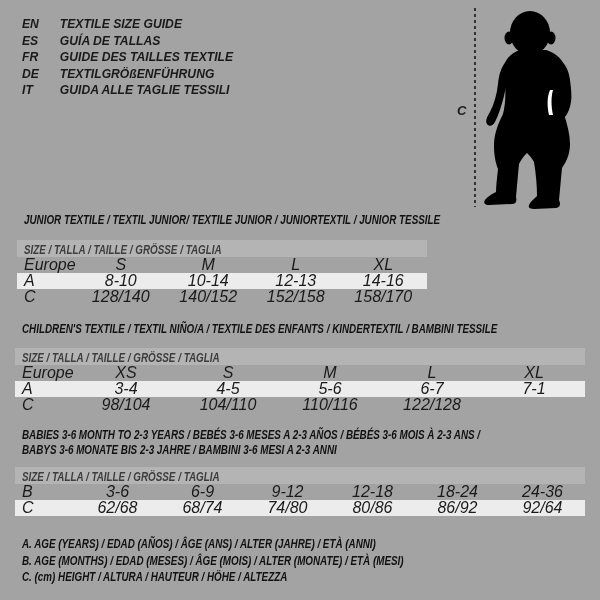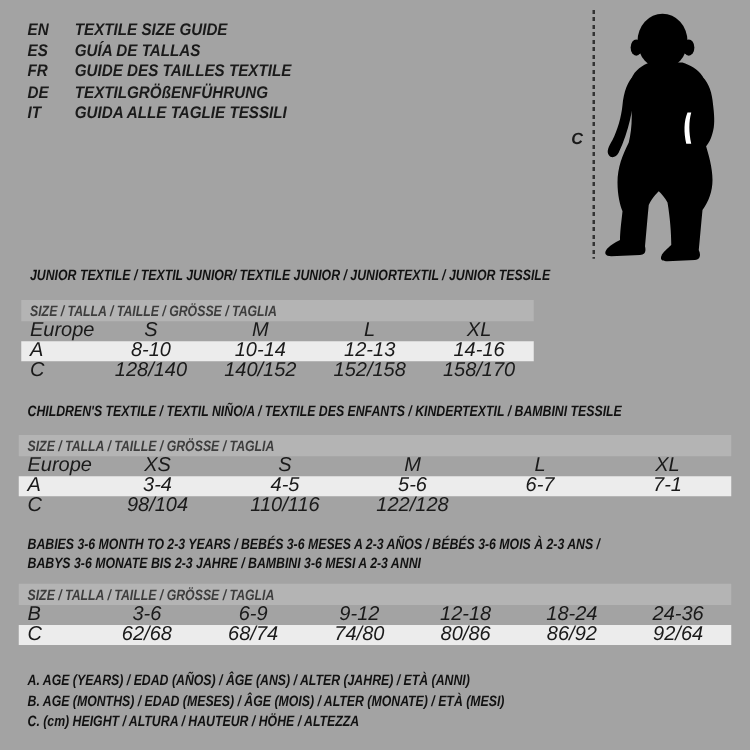--- a/index.html
+++ b/index.html
@@ -146,20 +146,21 @@
           <div class="cell label">A</div>
           <div class="cell">3-4</div>
           <div class="cell">4-5</div>
           <div class="cell">5-6</div>
           <div class="cell">6-7</div>
           <div class="cell">7-1</div>
         </div>
         <div class="trow" style="grid-template-columns: 60px repeat(5, 1fr);">
           <div class="cell label">C</div>
           <div class="cell">98/104</div>
+          <div class="cell">104/110</div>
           <div class="cell">110/116</div>
           <div class="cell">122/128</div>
         </div>
       </div>
     </section>
   <section class="tsec" id="sec2">
       <div class="title">
         <div class="title-line">BABIES 3-6 MONTH TO 2-3 YEARS / BEBÉS 3-6 MESES A 2-3 AÑOS / BÉBÉS 3-6 MOIS À 2-3 ANS /</div>
         <div class="title-line">BABYS 3-6 MONATE BIS 2-3 JAHRE / BAMBINI 3-6 MESI A 2-3 ANNI</div>
       </div>

